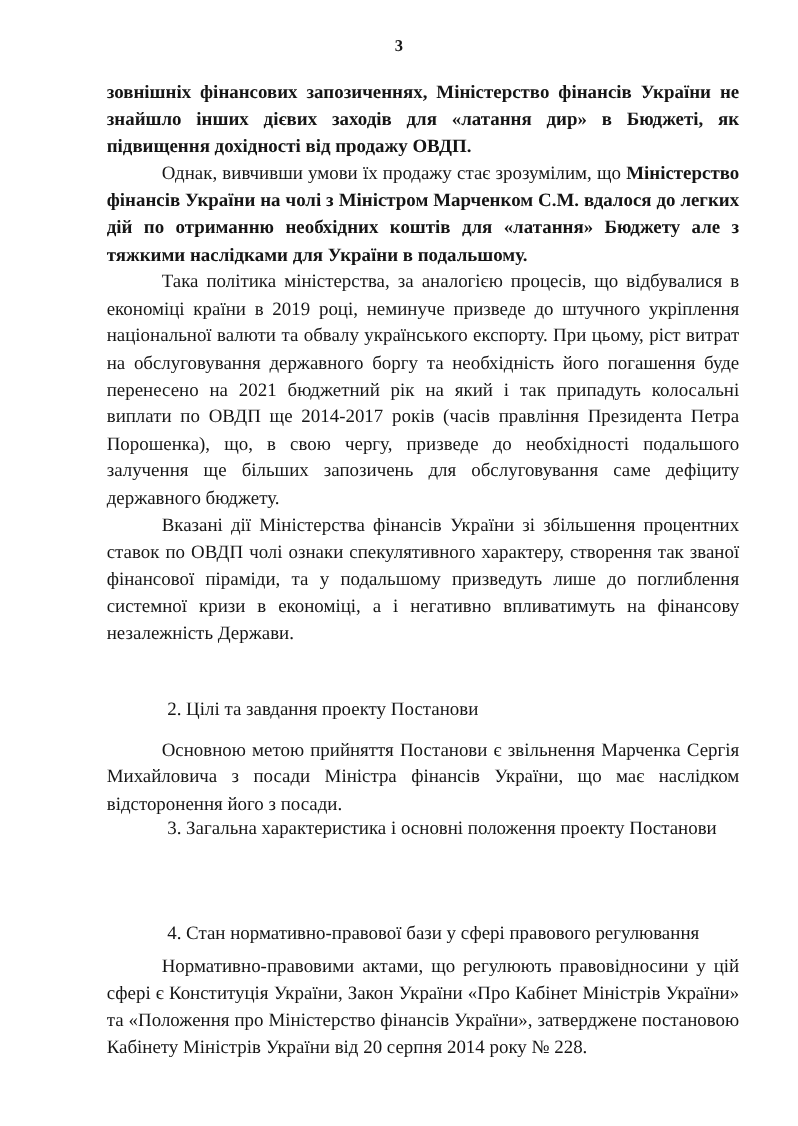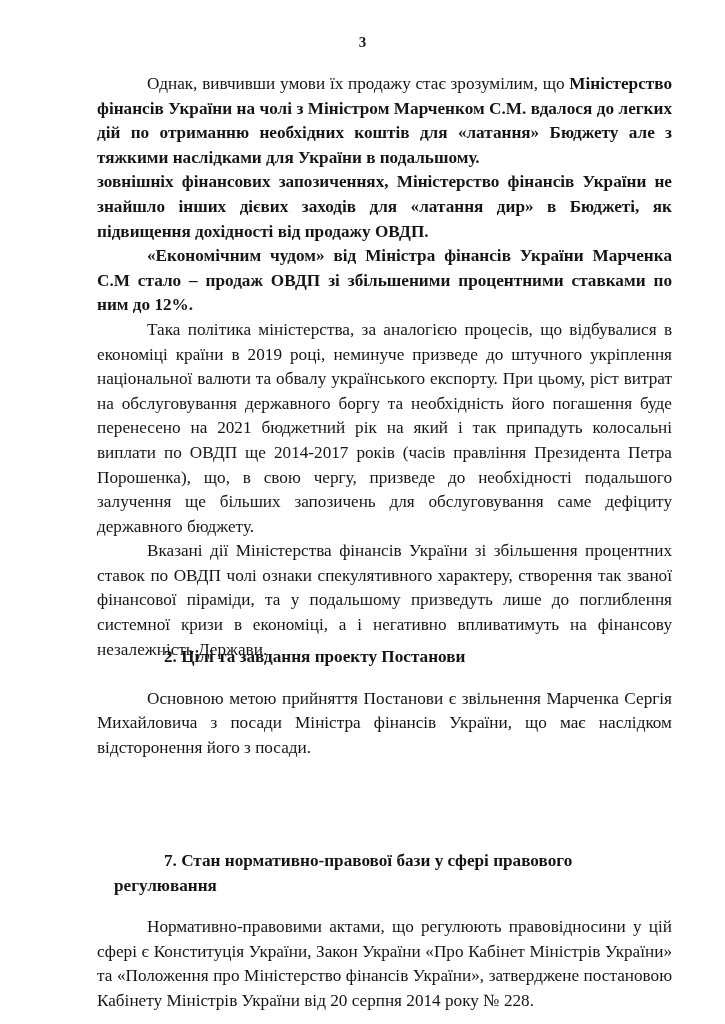--- a/index.html
+++ b/index.html
@@ -4,39 +4,39 @@
 <style>
   html, body { margin:0; padding:0; background:#ffffff; }
   body { width:725px; height:1024px; overflow:hidden; position:relative;
          font-family:"Liberation Serif", "DejaVu Serif", serif; color:#151515; }
   .page-num { position:absolute; top:34px; left:0; width:725px; text-align:center;
               font-size:15px; font-weight:bold; }
   .text { position:absolute; left:97px; width:575px; font-size:17.2px; line-height:24.6px; }
   .p { margin:0; text-align:justify; text-align-last:left; }
   .indent { text-indent:50px; }
   b { font-weight:bold; }
-  .h { margin:17px; font-weight:bold; text-indent:50px; }
+  .h { margin:5px; font-weight:normal; text-indent:50px; }
 </style>
 </head>
 <body>
 
 <div class="page-num">3</div>
 
 <div class="text" style="top:72px;">
+  <p class="p"><b>зовнішніх фінансових запозиченнях, Міністерство фінансів України не знайшло інших дієвих заходів для «латання дир» в Бюджеті, як підвищення дохідності від продажу ОВДП.</b></p>
   <p class="p indent"><span>Однак, вивчивши умови їх продажу стає зрозумілим, що </span><b>Міністерство фінансів України на чолі з Міністром Марченком С.М. вдалося до легких дій по отриманню необхідних коштів для «латання» Бюджету але з тяжкими наслідками для України в подальшому.</b></p>
-  <p class="p"><b>зовнішніх фінансових запозиченнях, Міністерство фінансів України не знайшло інших дієвих заходів для «латання дир» в Бюджеті, як підвищення дохідності від продажу ОВДП.</b></p>
-  <p class="p indent"><b>«Економічним чудом» від Міністра фінансів України Марченка С.М стало – продаж ОВДП зі збільшеними процентними ставками по ним до 12%.</b></p>
   <p class="p indent">Така політика міністерства, за аналогією процесів, що відбувалися в економіці країни в 2019 році, неминуче призведе до штучного укріплення національної валюти та обвалу українського експорту. При цьому, ріст витрат на обслуговування державного боргу та необхідність його погашення буде перенесено на 2021 бюджетний рік на який і так припадуть колосальні виплати по ОВДП ще 2014-2017 років (часів правління Президента Петра Порошенка), що, в свою чергу, призведе до необхідності подальшого залучення ще більших запозичень для обслуговування саме дефіциту державного бюджету.</p>
   <p class="p indent">Вказані дії Міністерства фінансів України зі збільшення процентних ставок по ОВДП чолі ознаки спекулятивного характеру, створення так званої фінансової піраміди, та у подальшому призведуть лише до поглиблення системної кризи в економіці, а і негативно впливатимуть на фінансову незалежність Держави.</p>
 </div>
 
 <div class="text" style="top:628px;">
   <p class="h">2. Цілі та завдання проекту Постанови</p>
   <p class="p indent" style="margin-top:12px;font-family:Liberation Serif, serif;">Основною метою прийняття Постанови є звільнення Марченка Сергія Михайловича з посади Міністра фінансів України, що має наслідком відсторонення його з посади.</p>
 </div>
 
 <div class="text" style="top:736px;">
+  <p class="h">3. Загальна характеристика і основні положення проекту Постанови</p>
 </div>
 
 <div class="text" style="top:832px;">
-  <p class="h">7. Стан нормативно-правової бази у сфері правового регулювання</p>
+  <p class="h">4. Стан нормативно-правової бази у сфері правового регулювання</p>
   <p class="p indent">Нормативно-правовими актами, що регулюють правовідносини у цій сфері є Конституція України, Закон України «Про Кабінет Міністрів України» та «Положення про Міністерство фінансів України», затверджене постановою Кабінету Міністрів України від 20 серпня 2014 року № 228.</p>
 </div>
 
 </body></html>

